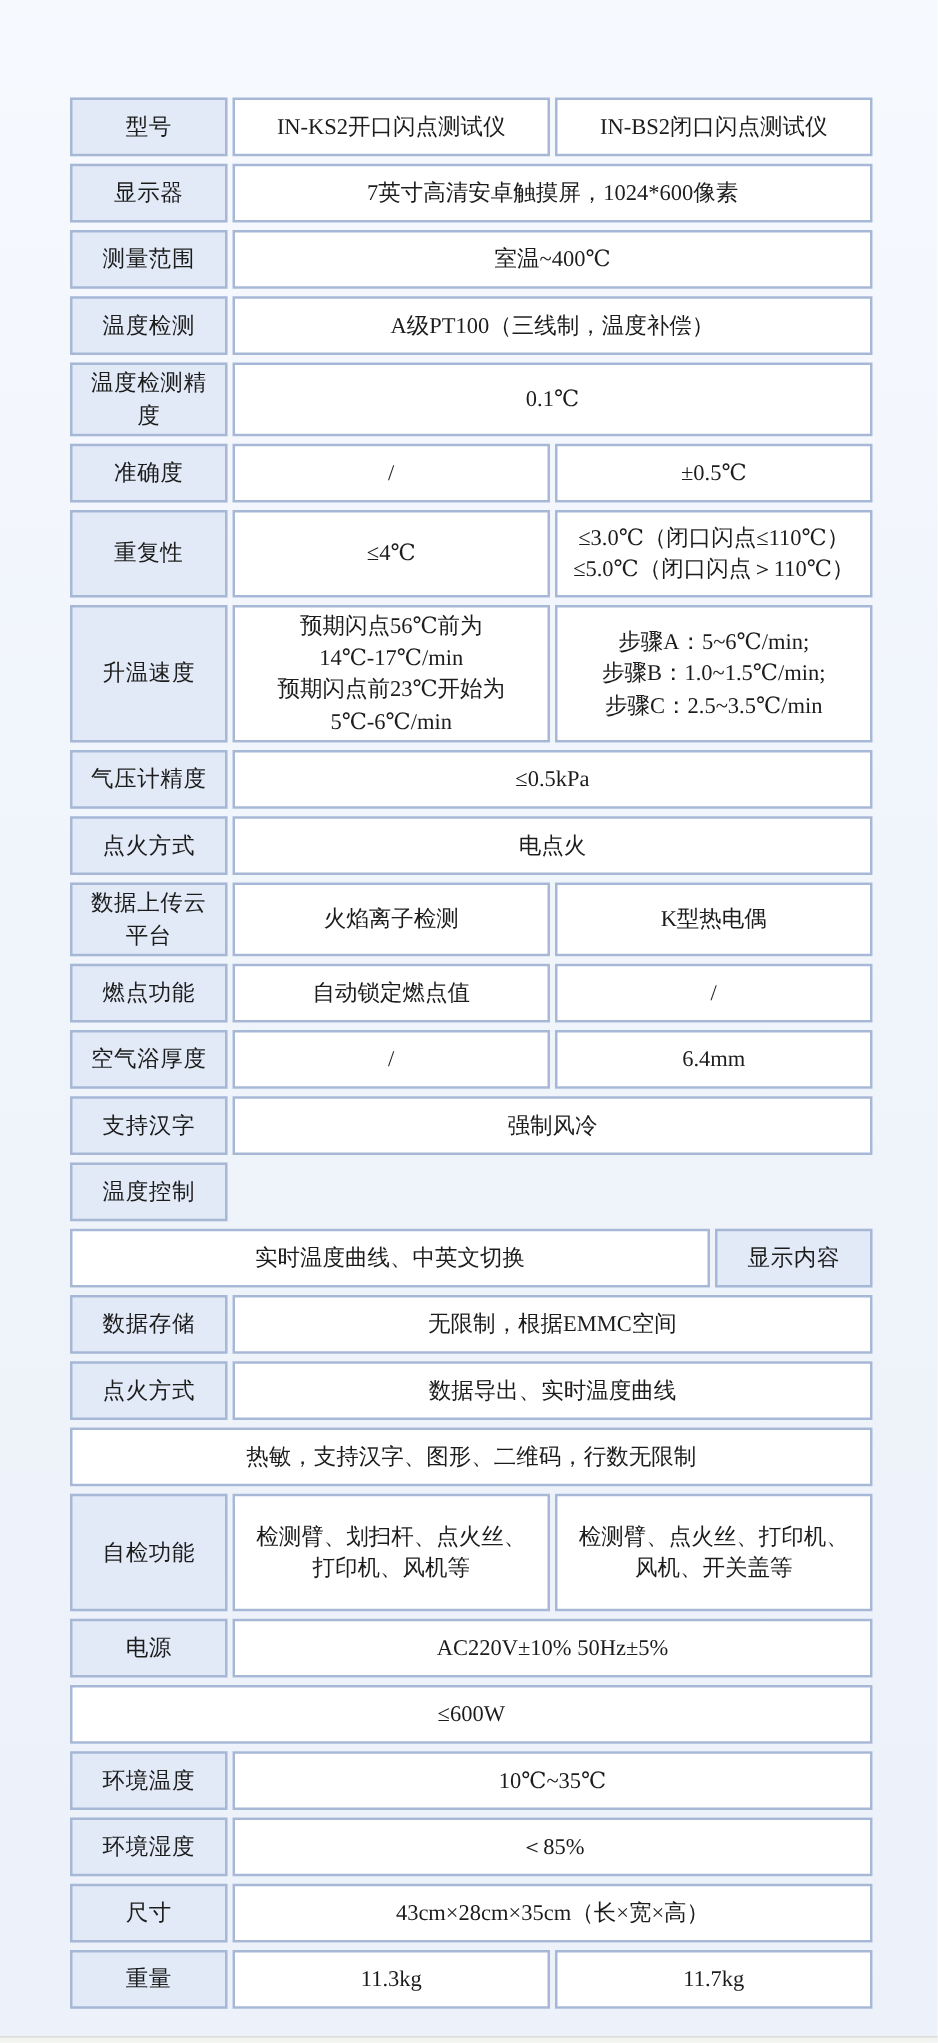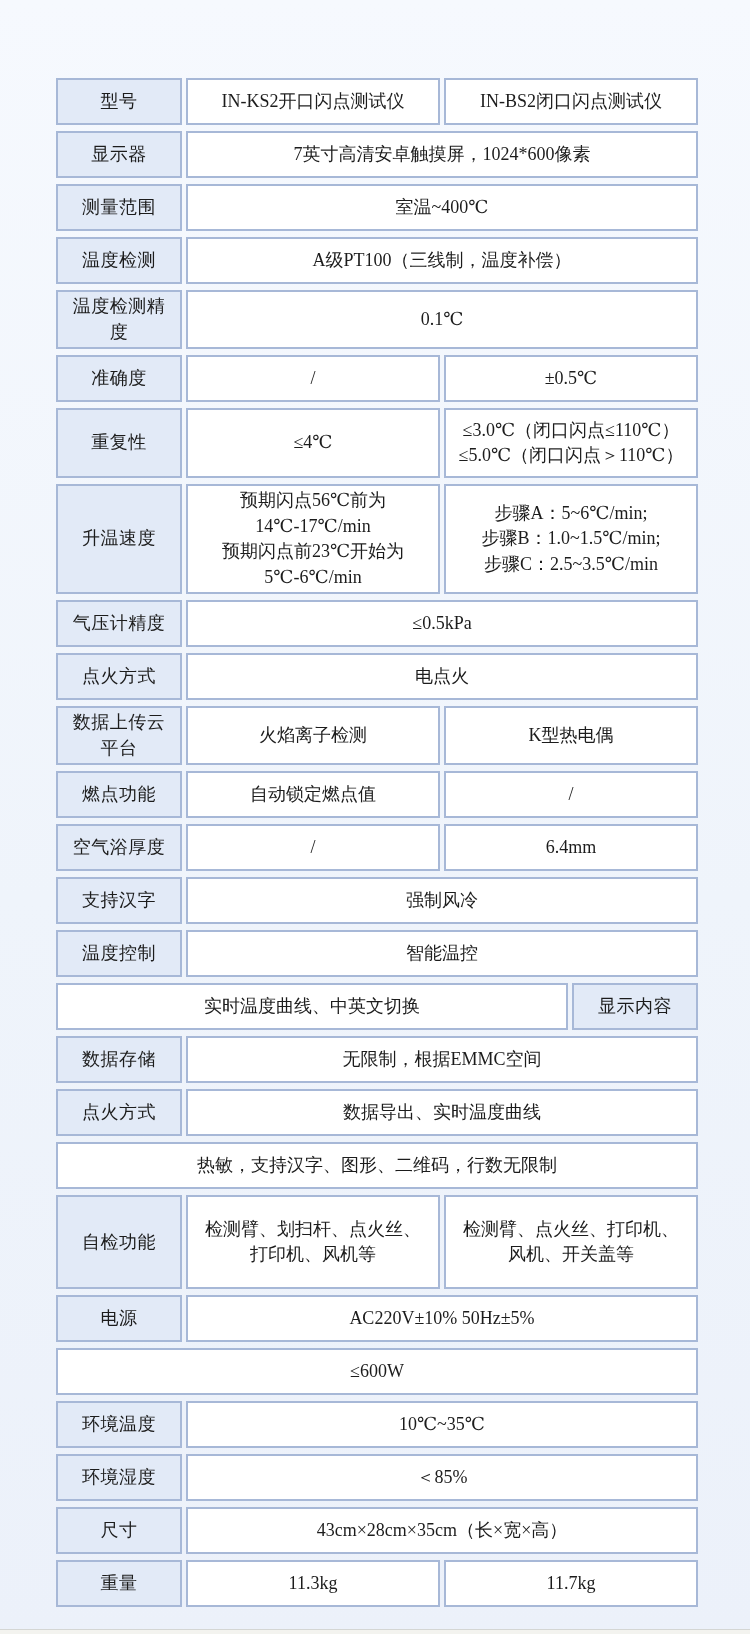--- a/index.html
+++ b/index.html
@@ -148,21 +148,20 @@
     <div class="cell value">6.4mm</div>
   </div>
 
   <div class="row">
     <div class="cell label">支持汉字</div>
     <div class="cell value">强制风冷</div>
   </div>
 
   <div class="row">
     <div class="cell label">温度控制</div>
-    <div class="cell value">智能温控</div>
   </div>
 
   <div class="row">
     <div class="cell value">实时温度曲线、中英文切换</div>
     <div class="cell label">显示内容</div>
   </div>
 
   <div class="row">
     <div class="cell label">数据存储</div>
     <div class="cell value">无限制，根据EMMC空间</div>

